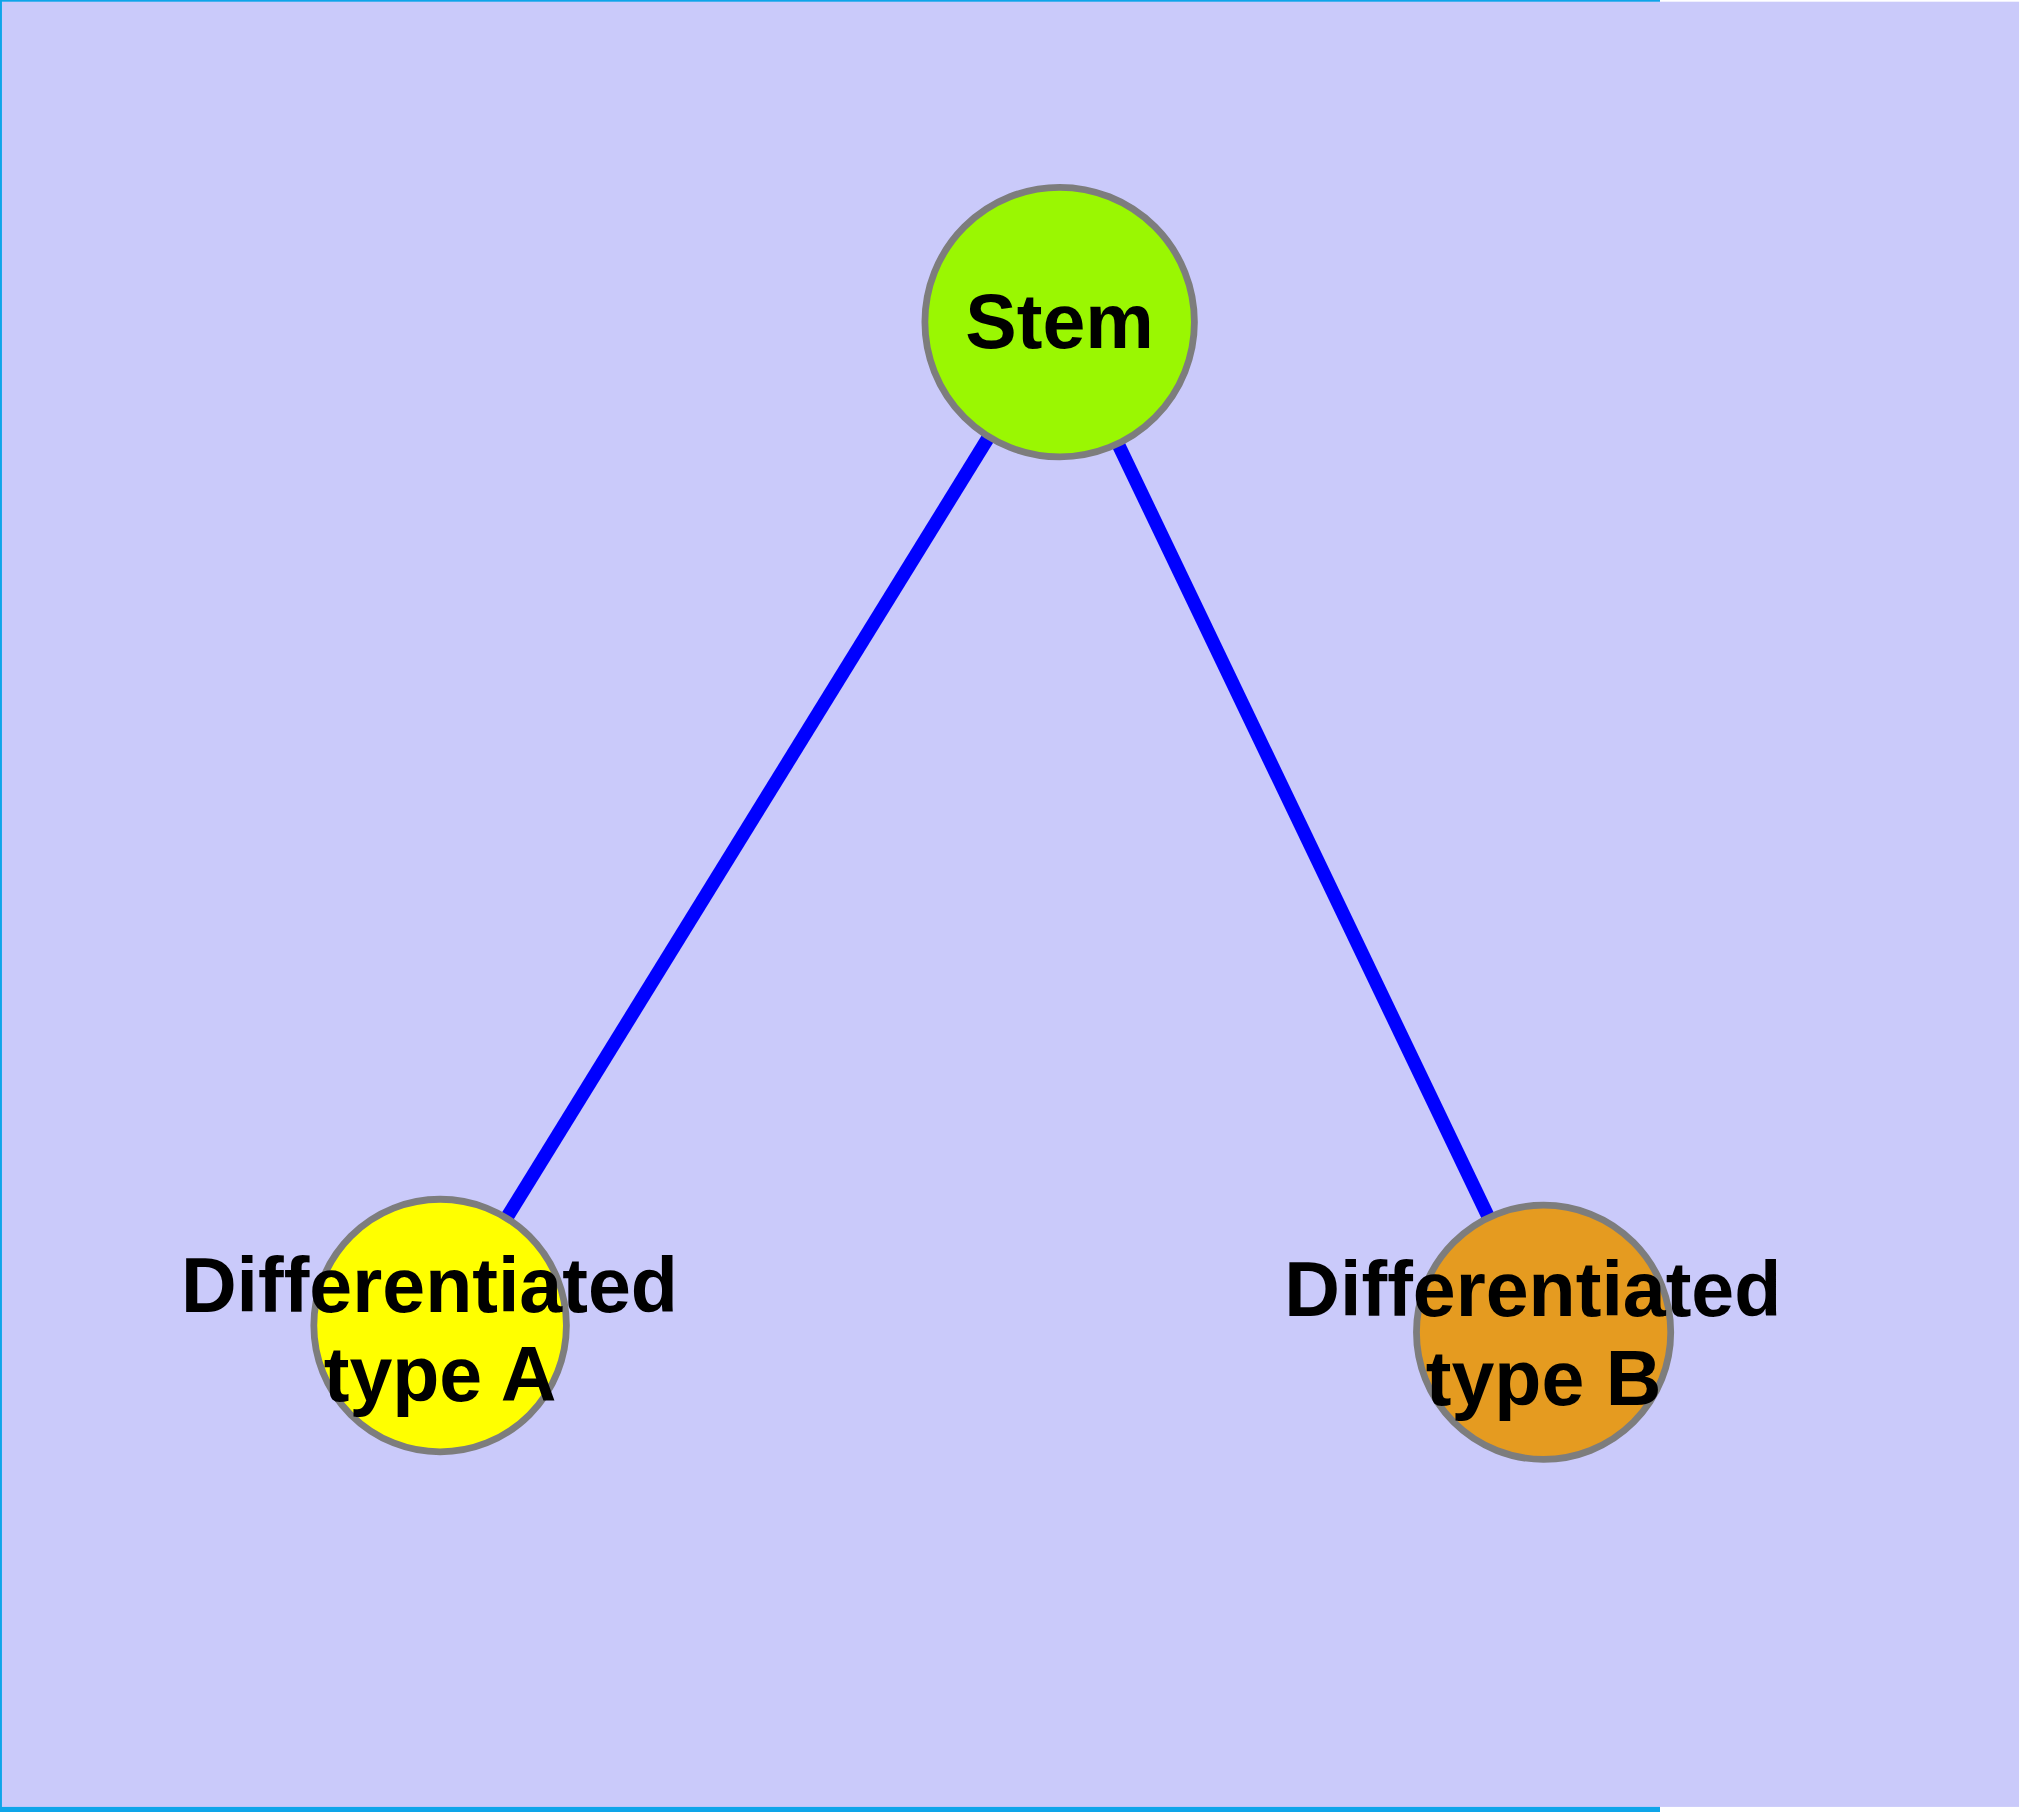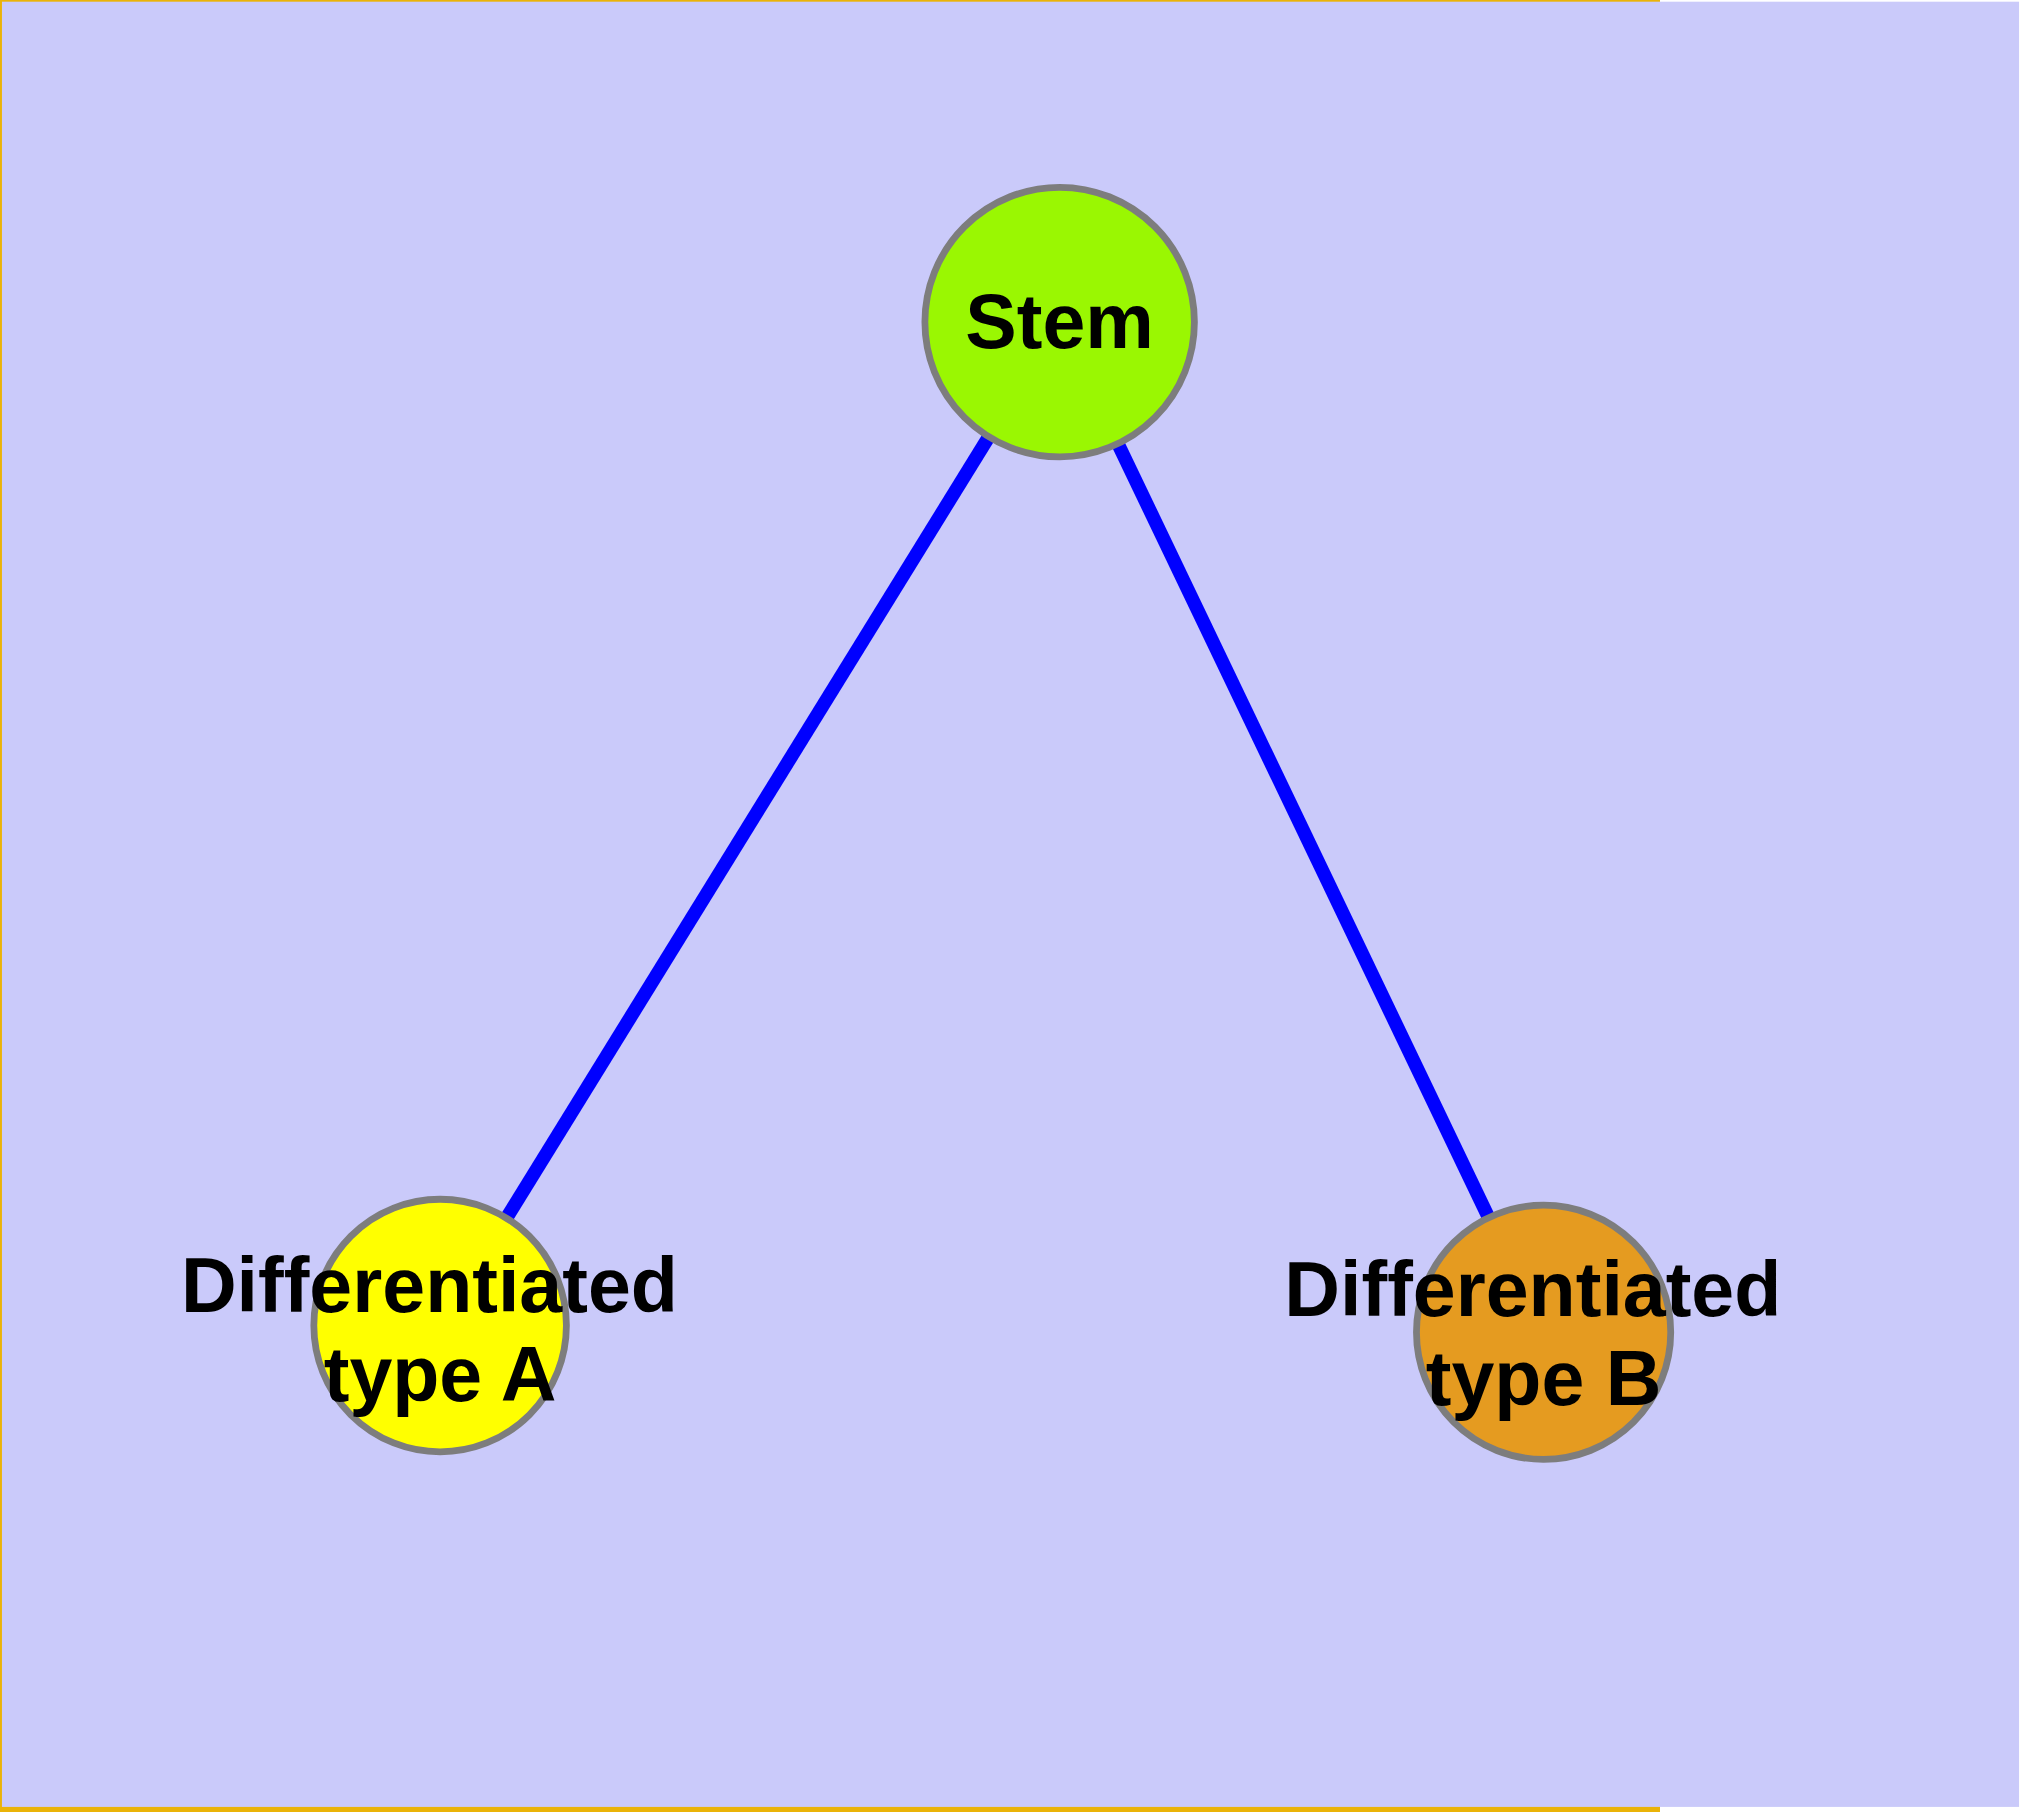--- a/index.html
+++ b/index.html
@@ -7,21 +7,21 @@
     padding: 0;
     background: #ffffff;
     width: 2021px;
     height: 1812px;
     overflow: hidden;
   }
   .stage {
     position: relative;
     width: 1660px;
     height: 1812px;
-    background: #eab308;
+    background: #0ea5e9;
   }
   svg.diagram {
     display: block;
     position: absolute;
     left: 0;
     top: 0;
   }
   .node-label {
     font-family: "Liberation Sans", sans-serif;
     font-weight: bold;

